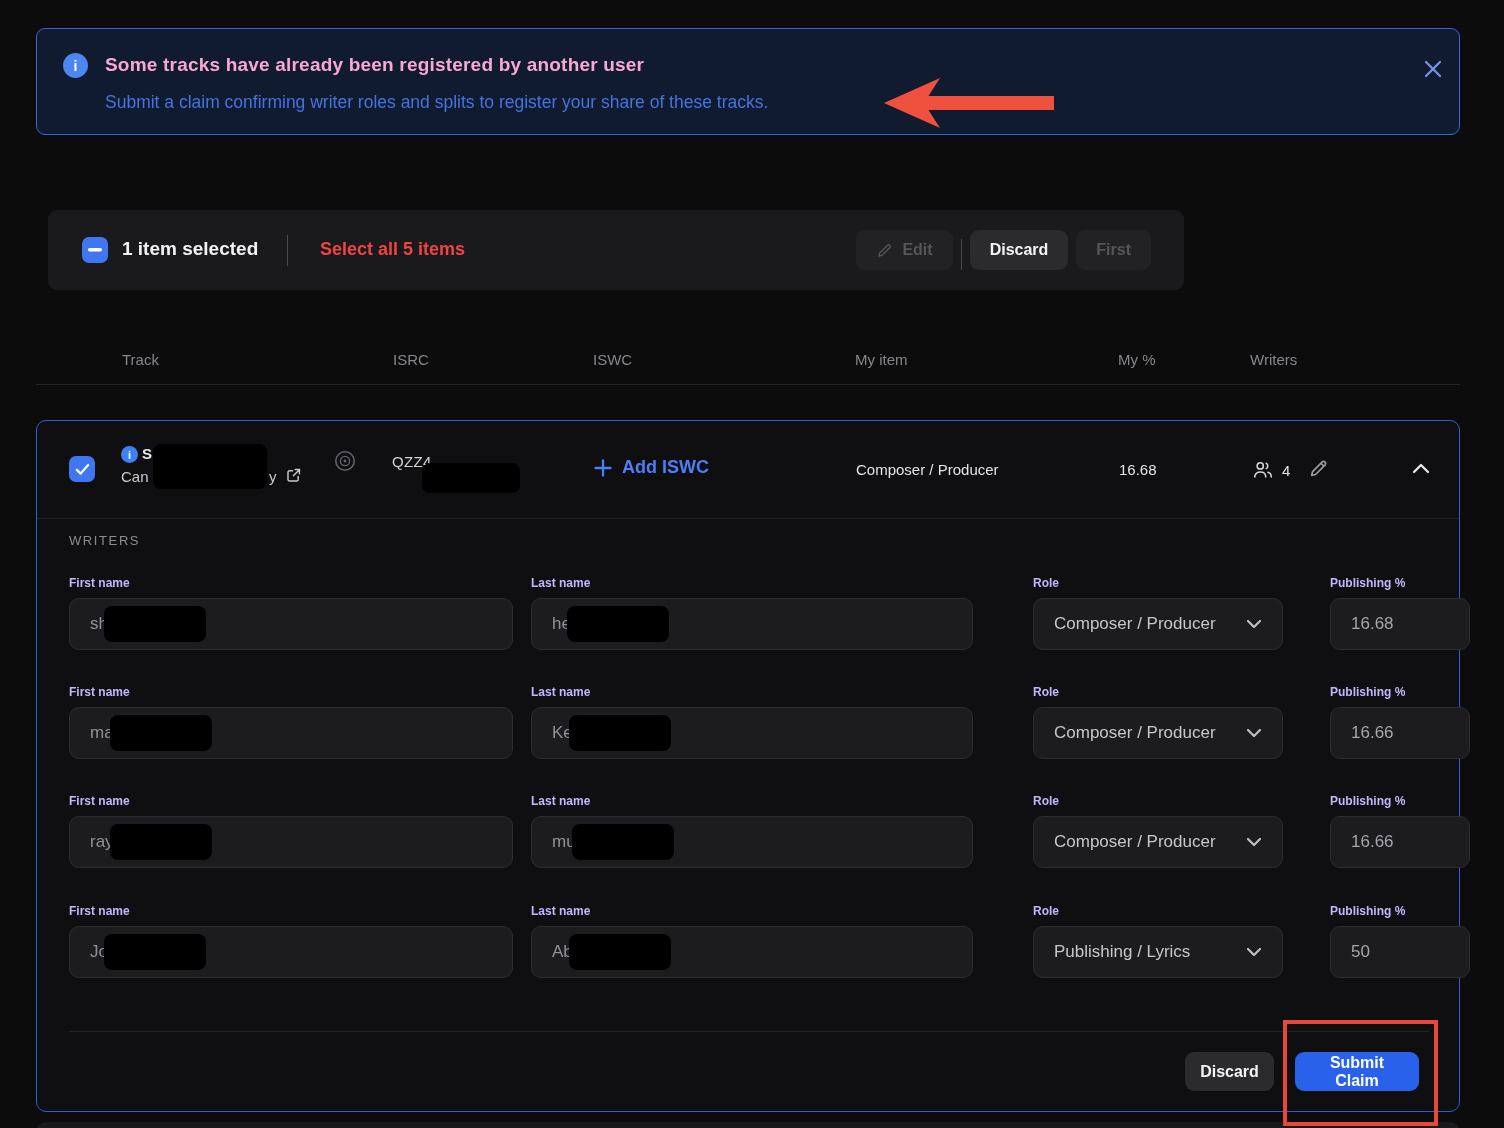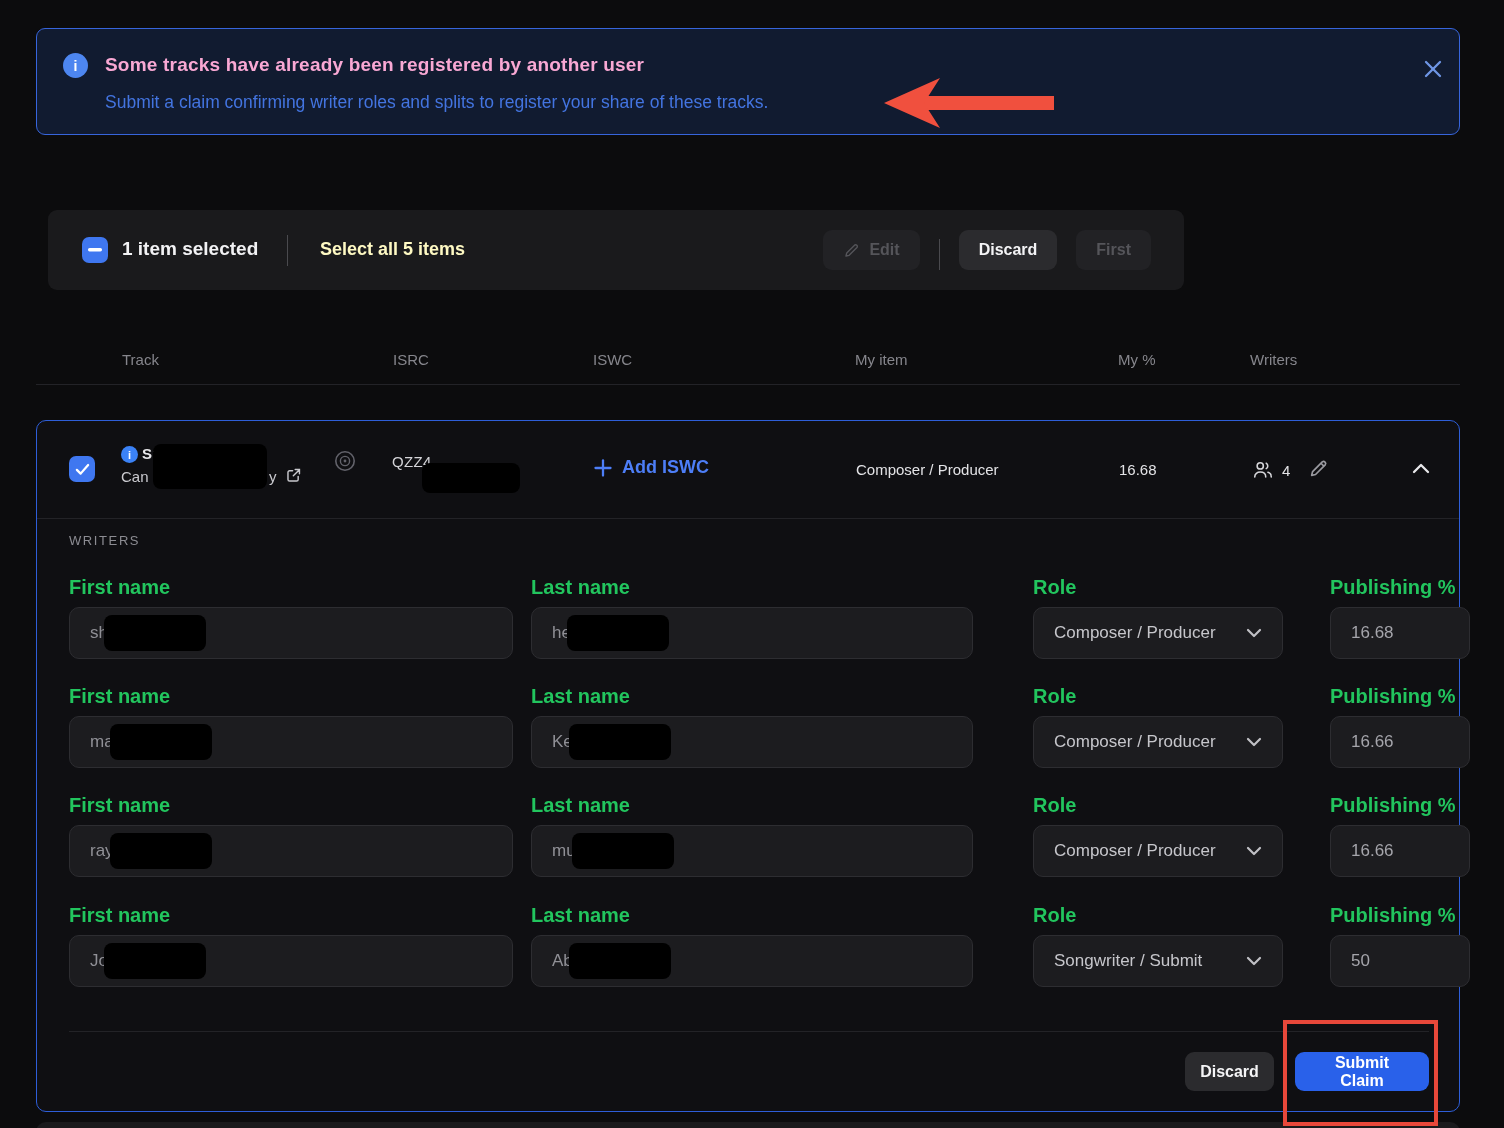--- a/index.html
+++ b/index.html
@@ -24,22 +24,22 @@
   .box-annot   { left:1283px; top:1020px; width:155px; height:106px;
                  border:4px solid #e8483a; z-index:30; }
 
   
   .toolbar { left:48px; top:210px; width:1136px; height:80px; background:#1a1a1c; border-radius:9px; }
   .cb { width:26px; height:26px; border-radius:7px; background:#3f77f0;
         display:flex; align-items:center; justify-content:center; cursor:pointer; }
   .toolbar-cb { left:34px; top:27px; }
   .sel-text { left:74px; top:28px; font-size:19px; font-weight:700; color:#f2f2f4; }
   .tb-div1  { left:239px; top:25px; width:1px; height:31px; background:#4a4a4e; }
-  .sel-all  { left:272px; top:29px; font-size:18px; font-weight:600; color:#fef9c3; cursor:pointer; }
-  .tb-right { right:33px; top:20px; height:40px; display:flex; align-items:flex-end; gap:19px; }
+  .sel-all  { left:272px; top:29px; font-size:18px; font-weight:600; color:#ef4444; cursor:pointer; }
+  .tb-right { right:33px; top:20px; height:40px; display:flex; align-items:flex-end; gap:8px; }
   .btn { height:40px; border:none; border-radius:9px; font-family:"Liberation Sans",sans-serif;
          font-size:16px; font-weight:700; display:flex; align-items:center; justify-content:center;
          padding:0 20px; cursor:pointer; }
   .btn-disabled { background:#222225; color:#55555a; cursor:default; }
   .btn-dark     { background:#2b2b2e; color:#f4f4f6; }
   .btn-blue     { background:#2961ea; color:#ffffff; }
   .tb-div2 { width:1px; height:31px; background:#4a4a4e; }
   .edit-pencil { margin-right:9px; display:flex; }
 
   
@@ -73,32 +73,32 @@
 
   .writers-hd { left:32px; top:112px; font-size:13px; color:#8c8c92; letter-spacing:1.6px; }
 
   .wrow { position:absolute; left:0; width:100%; }
   .wrow.r1 { top:155px; } .wrow.r2 { top:264px; } .wrow.r3 { top:373px; } .wrow.r4 { top:483px; }
   .wcell { position:absolute; }
   .c-first { left:32px;  width:444px; }
   .c-last  { left:494px; width:442px; }
   .c-role  { left:957px; width:250px;margin-left:39px; }
   .c-pub   { left:1293px; width:140px; }
-  .wlabel { font-size:20px; font-weight:700; color:#22c55e; margin-bottom:8px; }
+  .wlabel { font-size:12px; font-weight:700; color:#c4b5fd; margin-bottom:8px; }
   .field { height:52px; background:#1c1c1f; border:1px solid #2d2d31; border-radius:10px;
            display:flex; align-items:center; padding:0 20px; font-size:17px; color:#909096;
            position:relative; cursor:text; }
   .field .redact-inline { display:inline-block; width:102px; height:36px; background:#000;
                           border-radius:8px; margin-left:-4px; vertical-align:middle; }
   .select { justify-content:space-between; color:#c6c6cb; cursor:pointer; }
   .pubval { color:#a5a5ab; }
 
   .foot-line { left:32px; top:610px; width:1360px; height:1px; background:#232327; }
   .foot-discard { left:1148px; top:631px; width:89px; }
-  .foot-submit  { left:1258px; top:631px; width:134px; }
+  .foot-submit  { left:1258px; top:631px; width:124px; }
   .btn.h38 { height:39px; border-radius:9px; }
 
   
   .stub { left:36px; top:1122px; width:1424px; height:10px; background:#1a1a1c;
           border-radius:10px 10px 0 0; }
 </style>
 </head>
 <body>
 
 <div id="stage">
@@ -319,21 +319,21 @@
       <div class="wcell c-last">
         <div class="wlabel">Last name</div>
         <div class="field">
           <span>Ab</span>
           <span class="redact-inline"></span>
         </div>
       </div>
       <div class="wcell c-role">
         <div class="wlabel">Role</div>
         <div class="field select">
-          <span>Songwriter / Submit</span>
+          <span>Publishing / Lyrics</span>
           <svg width="16" height="10" viewBox="0 0 16 10">
             <polyline points="2,2 8,8 14,2" fill="none" stroke="#c0c0c5" stroke-width="2.2" stroke-linecap="round" stroke-linejoin="round"></polyline>
           </svg>
         </div>
       </div>
       <div class="wcell c-pub">
         <div class="wlabel">Publishing %</div>
         <div class="field pubval">
           <span>50</span>
         </div>

